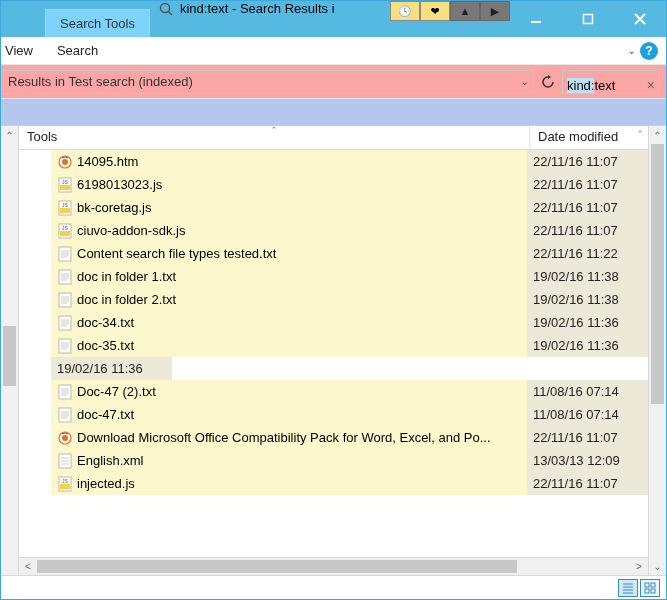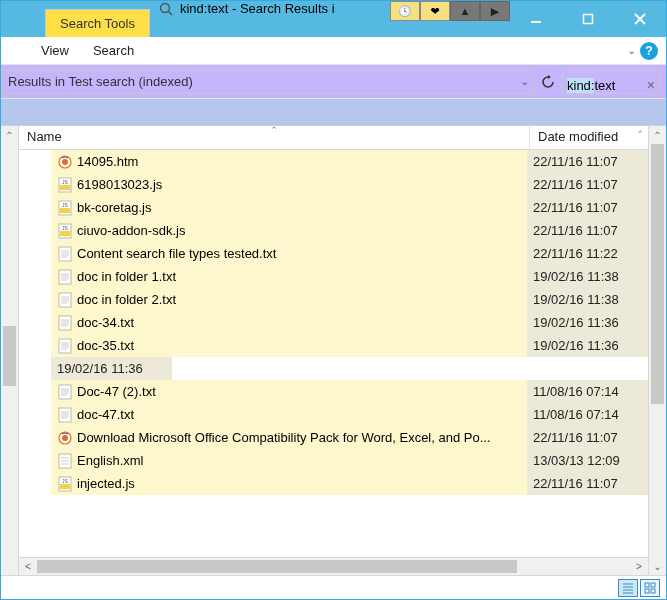--- a/index.html
+++ b/index.html
@@ -3,39 +3,39 @@
 <meta charset="utf-8">
 <style>
 * { box-sizing: border-box; margin: 0; padding: 0; font-family: "Segoe UI", Tahoma, sans-serif; }
 html, body { width: 667px; height: 600px; overflow: hidden; background: #fff; }
 
 .window { width: 667px; height: 600px; border: 1px solid #3aa8d8; display: flex; flex-direction: column; background: #fff; }
 
 
 .titlebar { height: 36px; background: #56b9e2; display: flex; align-items: stretch; position: relative; }
 .title-tabs { display: flex; align-items: flex-end; }
-.title-tab { background: #fde047; border: 1px solid #c8c8c8; border-bottom: none; padding: 6px 14px; font-size: 13px; color: #333; margin-left: 44px; }
+.title-tab { background: #7dd3fc; border: 1px solid #c8c8c8; border-bottom: none; padding: 6px 14px; font-size: 13px; color: #333; margin-left: 44px; }
 .title-text { flex: 1; display: flex; align-items: flex-start; padding: 0 8px; font-size: 13px; color: #000; }
 .title-icon { width: 16px; height: 16px; margin-right: 6px; display: inline-flex; align-items: center; justify-content: center; }
 .toolbar-icons { display: flex; align-items: flex-start; }
 .toolbar-icons .ticon { width: 30px; height: 20px; border: 1px solid #888; margin: 0; display: flex; align-items: center; justify-content: center; font-size: 11px; background: #f8e080; }
 .toolbar-icons .ticon.gray { background: #787878; color: #222; border-color: #666; }
 .win-controls { display: flex; margin-left: auto; }
 .win-btn { width: 52px; display: flex; align-items: center; justify-content: center; background: #56b9e2; color: #fff; font-size: 14px; }
 .win-btn.close { font-size: 16px; }
 
 
 .menubar { height: 28px; background: #fff; display: flex; align-items: center; font-size: 13px; color: #222; border-bottom: 1px solid #e6e6e6; position: relative; }
 .menu-item { padding: 0 12px; height: 100%; display: flex; align-items: center; }
-.menu-item.view { padding-left: 4px; margin-left: 36px; }
+.menu-item.view { padding-left: 4px; }
 .help-icon { position: absolute; right: 8px; width: 18px; height: 18px; border-radius: 50%; background: #1ba1e2; color: #fff; display: flex; align-items: center; justify-content: center; font-size: 12px; font-weight: bold; }
 .menu-dd { position: absolute; right: 30px; font-size: 10px; color: #555; }
 
 
-.addrbar { height: 34px; background: #c4b5fd; display: flex; align-items: center; padding: 4px 6px 4px 0; border-bottom: 1px solid #e6e6e6; gap: 3px; }
+.addrbar { height: 34px; background: #fca5a5; display: flex; align-items: center; padding: 4px 6px 4px 0; border-bottom: 1px solid #e6e6e6; gap: 3px; }
 .addr-field { flex: 1; height: 24px; border: 1px solid #c8c8c8; display: flex; align-items: center; padding: 0 6px; font-size: 13px; color: #333; position: relative; }
 .addr-dd { position: absolute; right: 4px; font-size: 10px; color: #555; }
 .refresh-btn { width: 22px; height: 22px; display: flex; align-items: center; justify-content: center; font-size: 14px; color: #333; }
 .search-field { width: 98px; height: 24px; border: 1px solid #c8c8c8; display: flex; align-items: flex-end; padding: 0 4px; font-size: 13px; position: relative; }
 .search-field .kind { background: #bde0f5; }
 .search-field .clear { position: absolute; right: 4px; color: #666; font-size: 14px; }
 
 
 .band { height: 26px; background: #b5c7ec; }
 
@@ -154,21 +154,21 @@
   <div class="listwrap">
     <div class="vscroll-left">
       <div class="arrow">⌃</div>
       <div class="thumb"></div>
     </div>
 
     <div class="content">
       <div class="cols">
         <div class="col-name">
           <span class="sort">⌃</span>
-          <span>Name</span>
+          <span>Tools</span>
         </div>
         <div class="col-date">
           <span>Date modified</span>
           <span class="dd">⌃</span>
         </div>
       </div>
       <div class="rows" id="rows">
           <div class="row">
             <div class="nm">
               <span class="icon">

